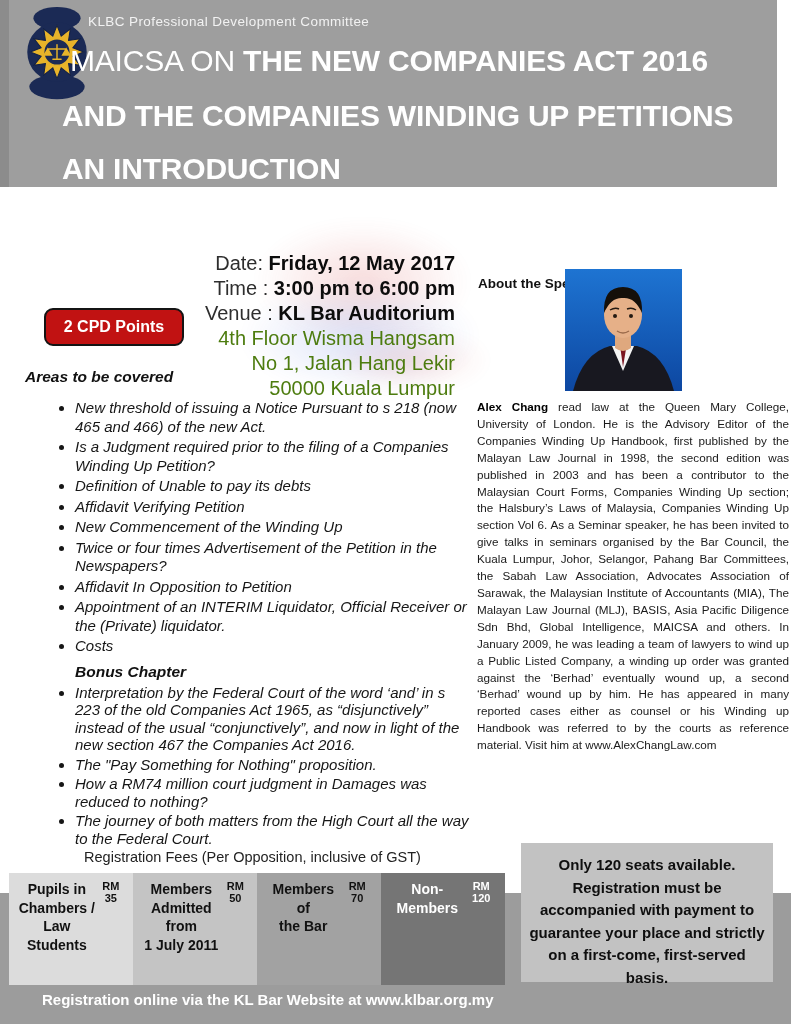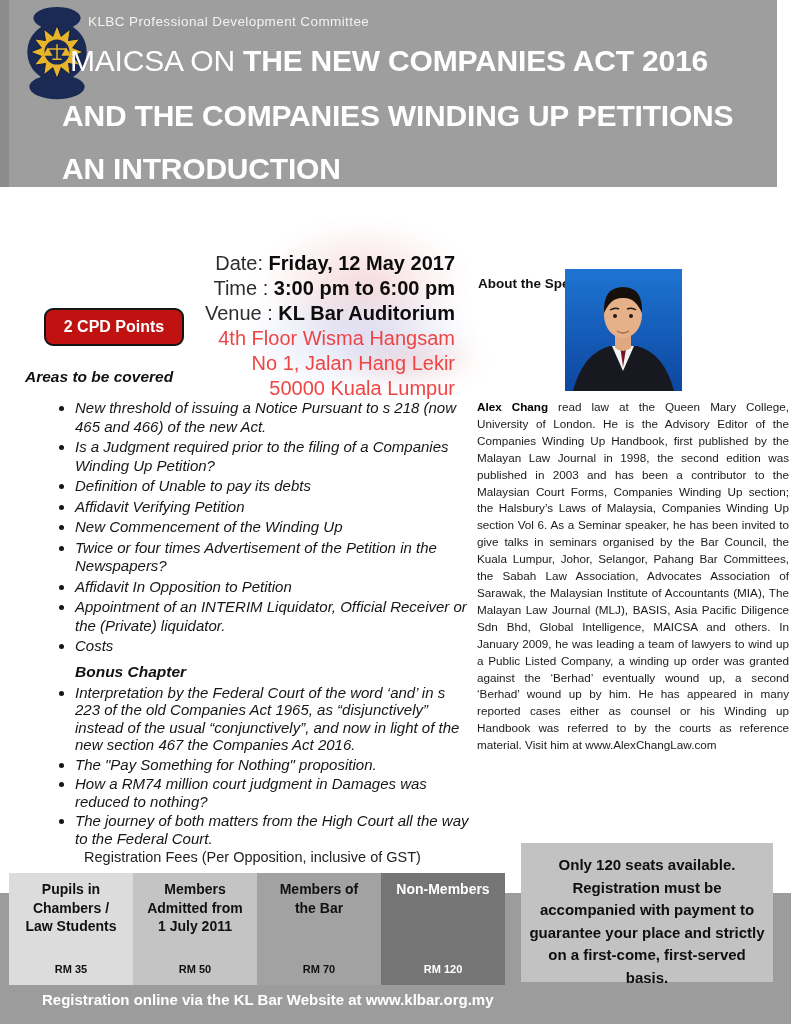--- a/index.html
+++ b/index.html
@@ -20,21 +20,21 @@
   
   .wm { position:absolute; border-radius:50%; filter:blur(9px); pointer-events:none; }
   .wm-red  { left:255px; top:222px; width:215px; height:120px; background:radial-gradient(closest-side,#d23a3a,transparent); opacity:.18; }
   .wm-blue { left:240px; top:282px; width:240px; height:110px; background:radial-gradient(closest-side,#2b4fd0,transparent); opacity:.16; }
   .wm-red2 { left:330px; top:330px; width:160px; height:60px; background:radial-gradient(closest-side,#c03030,transparent); opacity:.14; }
 
   
   .event { position:absolute; top:212px; right:336px; width:330px; text-align:right; z-index:2;margin-top:39px; }
   .eline { font-size:20px; line-height:25px; color:#2e2e2e; white-space:nowrap; }
   .eline b { color:#0c0c0c; }
-  .eaddr { font-size:20px; line-height:25px; color:#ef4444; white-space:nowrap; }
+  .eaddr { font-size:20px; line-height:25px; color:#4d7c0f; white-space:nowrap; }
 
   .cpd { position:absolute; left:44px; top:308px; width:140px; height:38px; background:#c11212;
          border:2px solid #141414; border-radius:9px; color:#ffffff; font-weight:700; font-size:16px;
          text-align:center; line-height:33px; z-index:2; }
 
   
   .topics { position:absolute; left:25px; top:368px; width:448px; z-index:2; }
   .topics h2 { font-size:15.5px; font-style:italic; font-weight:700; color:#111; margin-bottom:13px; }
   .topics ul { list-style:disc; padding-left:50px; }
   .topics li { font-size:15px; font-style:italic; color:#161616; line-height:18.5px; margin-bottom:2px; }
@@ -46,21 +46,21 @@
   
   .speaker-heading { position:absolute; left:478px; top:243px; font-size:13.5px; font-weight:700; color:#111;margin-top:33px; }
   .photo { position:absolute; left:565px; top:269px; width:117px; height:122px; }
   .bio { position:absolute; left:477px; top:399px; width:312px; font-size:11.7px; line-height:16.9px;
          color:#1a1a1a; text-align:justify; }
   .bio b { color:#000; }
 
   
   .strip { position:absolute; left:0; top:893px; width:791px; height:131px; background:#9c9c9c; }
   .fee-table { position:absolute; left:9px; top:873px; width:496px; height:112px; display:flex; z-index:2; }
-  .fee-col { width:124px; height:112px; display:flex; flex-direction:column; justify-content:space-between;
+  .fee-col { width:124px; height:112px; display:flex; flex-direction:row; justify-content:space-between;
              padding:7px 8px 10px; text-align:center; }
   .fee-label { font-size:14px; font-weight:700; line-height:18.5px; white-space:pre-line; }
   .fee-price { font-size:11px; font-weight:700; }
   .c1 { background:#dcdcdc; color:#111; }
   .c2 { background:#c4c4c4; color:#111; }
   .c3 { background:#a2a2a2; color:#111; }
   .c4 { background:#757575; color:#ffffff; }
 
   .notice { position:absolute; left:521px; top:843px; width:252px; height:139px; background:#c2c2c2;
             padding:11px 8px 4px; text-align:center; font-size:15px; font-weight:700; line-height:22.5px;

